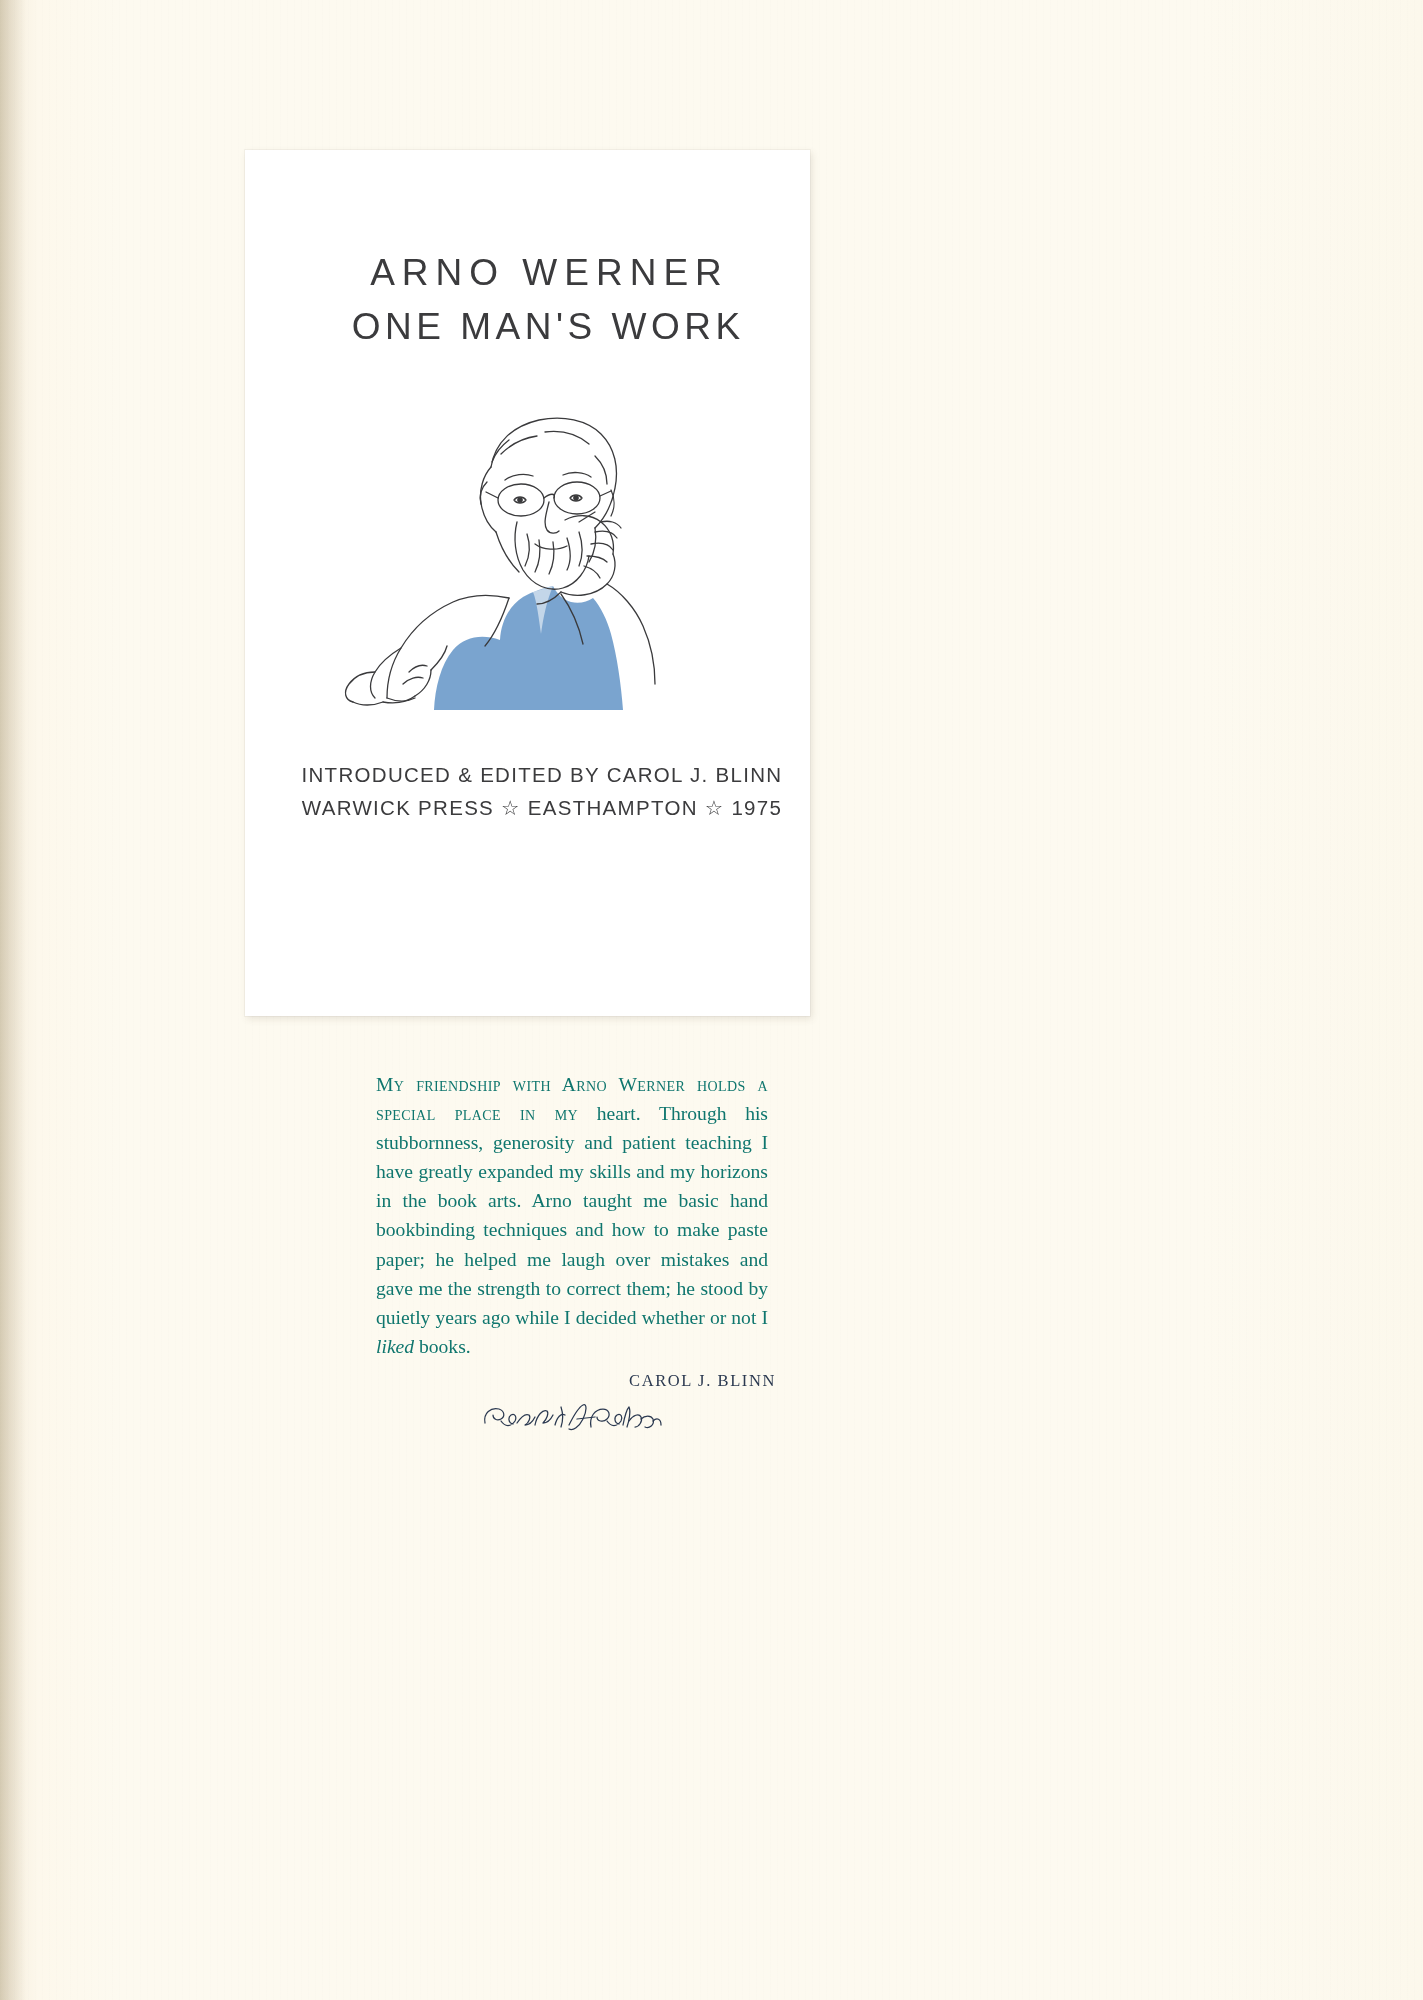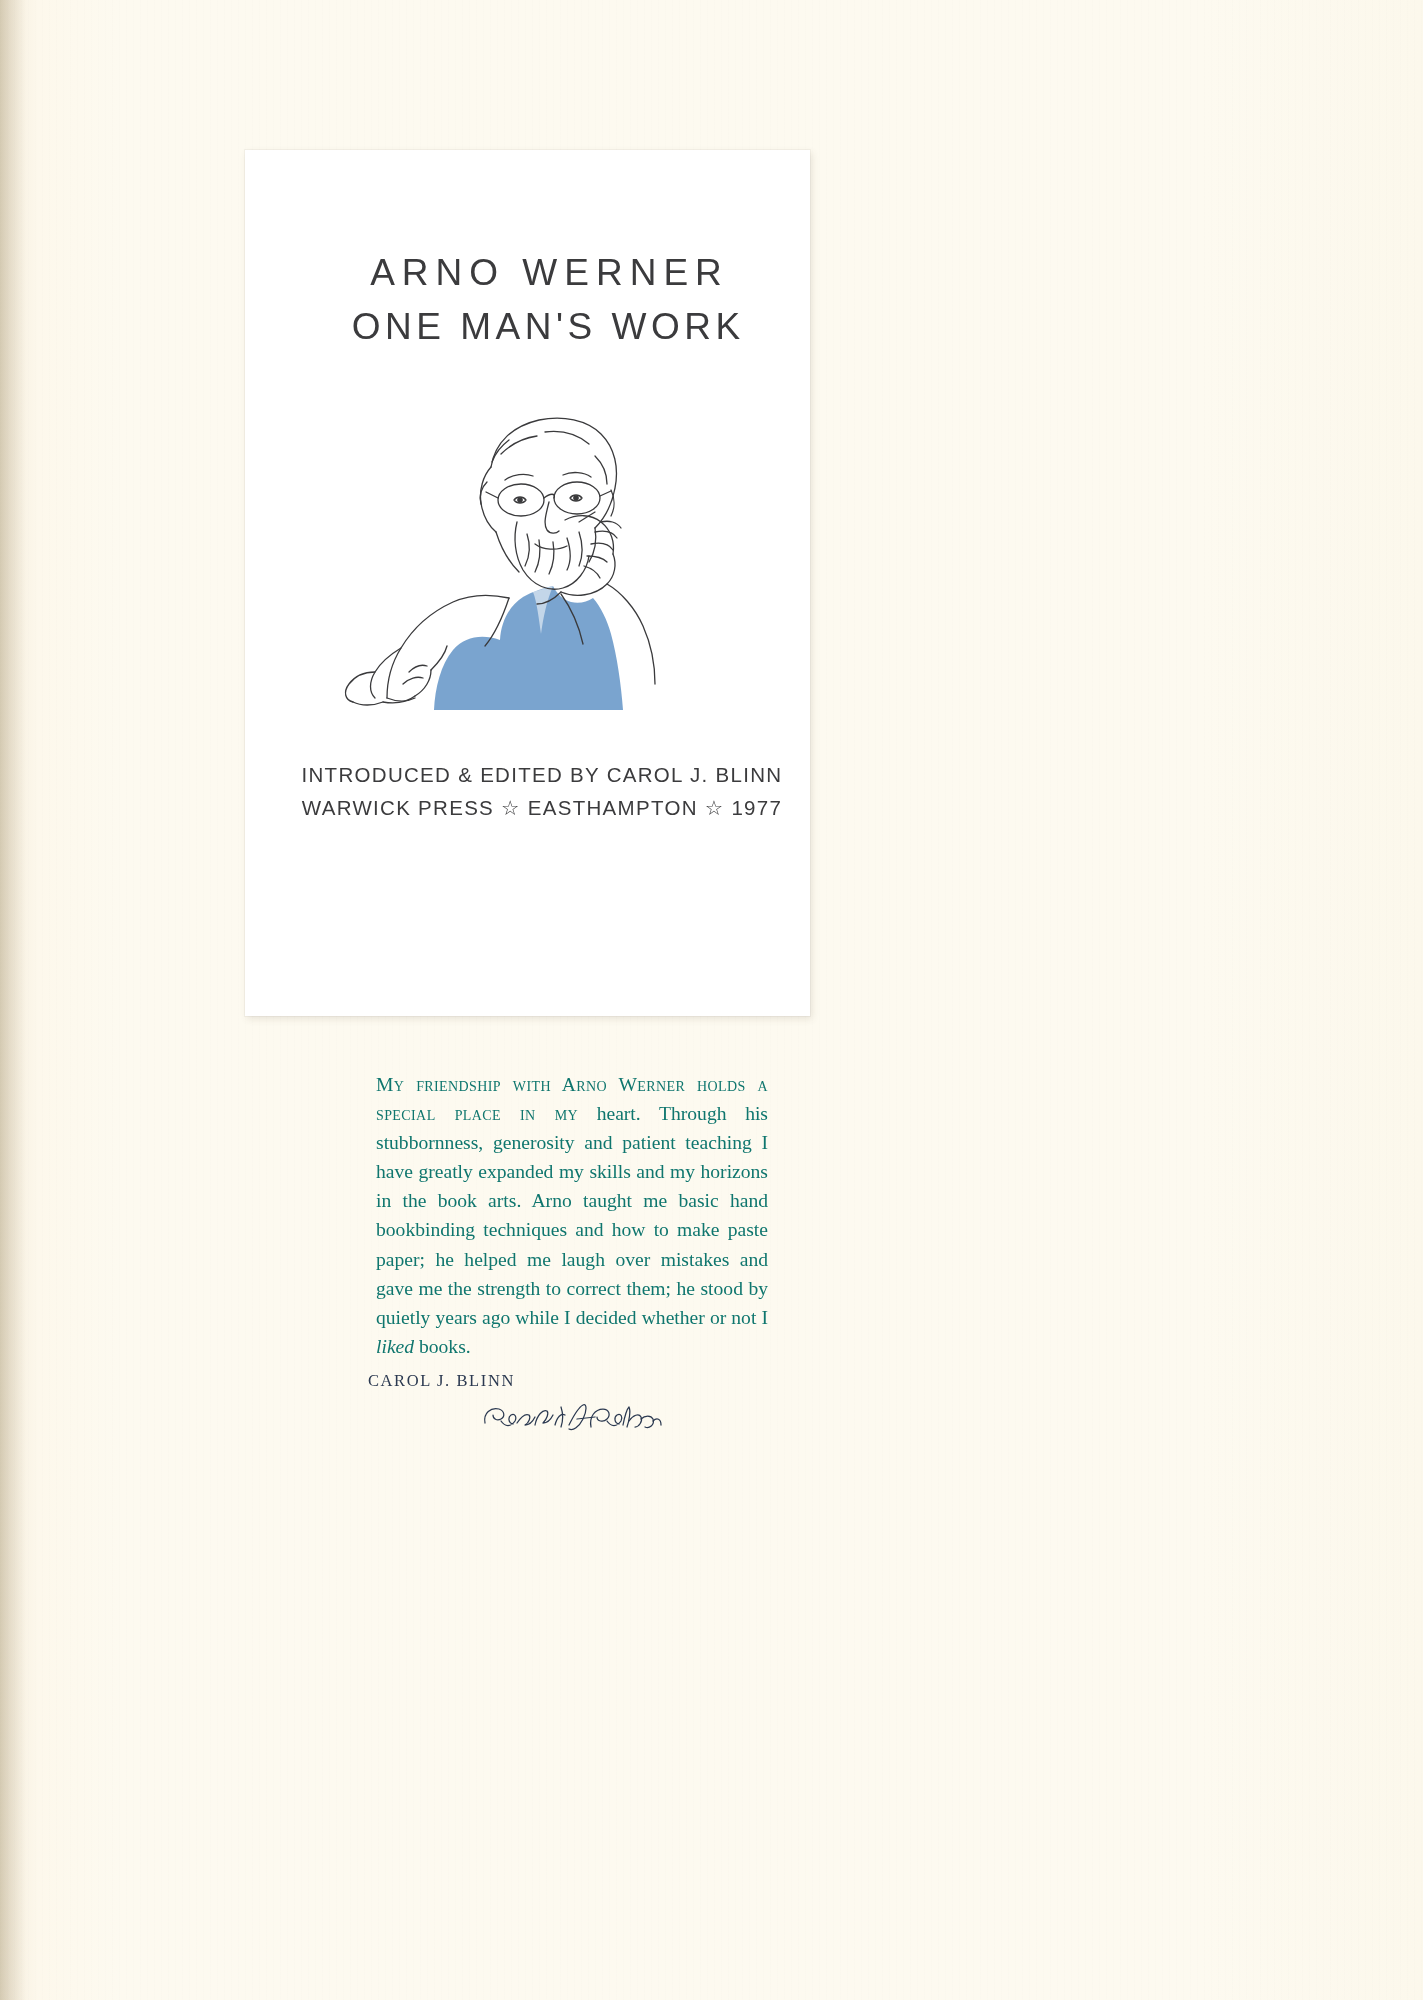--- a/index.html
+++ b/index.html
@@ -125,21 +125,21 @@
     hyphens: manual;
   }
   .smallcaps {
     font-variant: small-caps;
     letter-spacing: .4px;
   }
   .italic { font-style: italic; }
 
   .byline {
     margin-top: 10px;
-    text-align: left;
+    text-align: right;
     font-family: "Liberation Serif", serif;
     font-variant: small-caps;
     font-size: 16.5px;
     letter-spacing: 1.6px;
     color: #2b3950;
   }
   .signature {
     margin-top: 8px;
     text-align: center;
     height: 42px;
@@ -243,21 +243,21 @@
       </g>
 
       <g fill="none" stroke="#3a3a3c" stroke-width="1.2" stroke-linecap="round">
         <path d="M284 150 L300 140"></path>
       </g>
     </svg>
   </div>
 
   <div class="imprint">
     <div class="imprint-line">INTRODUCED &amp; EDITED BY CAROL J. BLINN</div>
-    <div class="imprint-line">WARWICK PRESS ☆ EASTHAMPTON ☆ 1977</div>
+    <div class="imprint-line">WARWICK PRESS ☆ EASTHAMPTON ☆ 1975</div>
   </div>
 </div>
 
 <div class="statement">
   <p><span class="smallcaps">My friendship with Arno Werner</span><span class="smallcaps"> holds a special place in my</span> <span>heart. Through his stubbornness, generosity and patient teaching I have greatly expanded my skills and my horizons in the book arts. Arno taught me basic hand bookbinding techniques and how to make paste paper; he helped me laugh over mistakes and gave me the strength to correct them; he stood by quietly years ago while I decided whether or not I </span><span class="italic">liked</span><span> books.</span></p>
 
   <div class="byline">CAROL J. BLINN</div>
 
   <div class="signature">
     <svg width="190" height="40" viewBox="0 0 190 40" xmlns="http://www.w3.org/2000/svg" aria-hidden="true">

